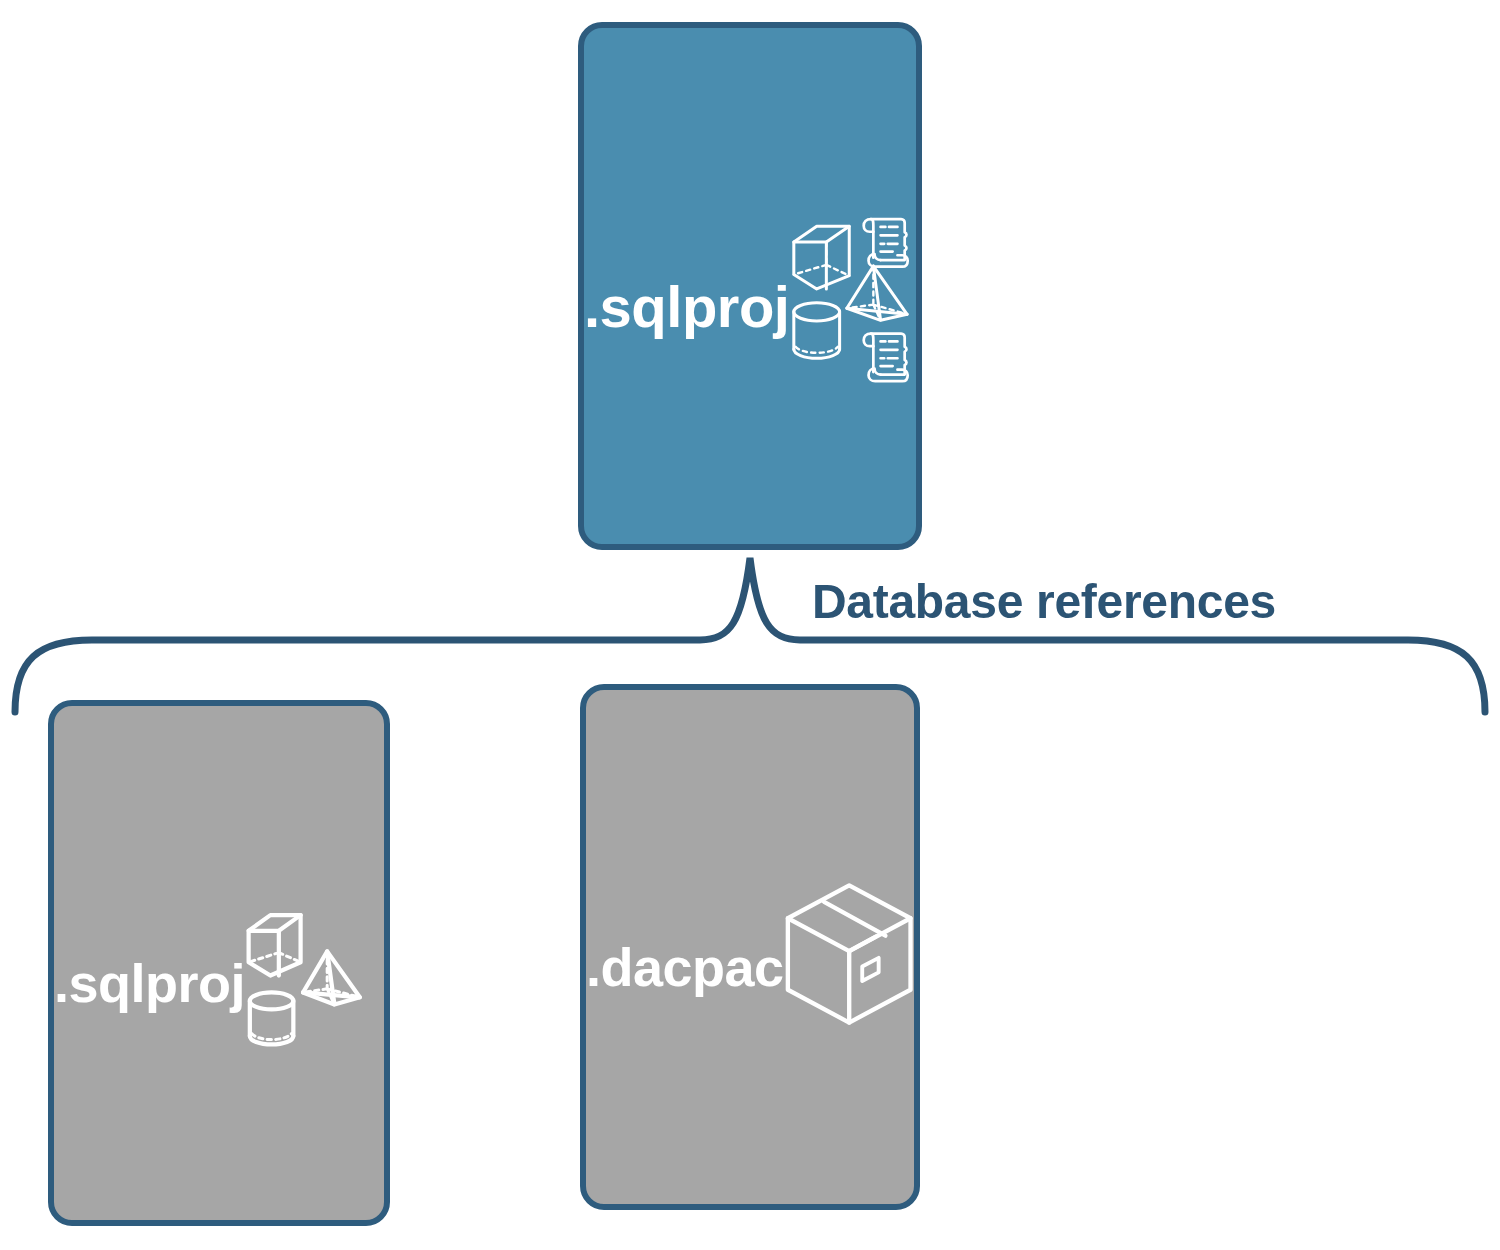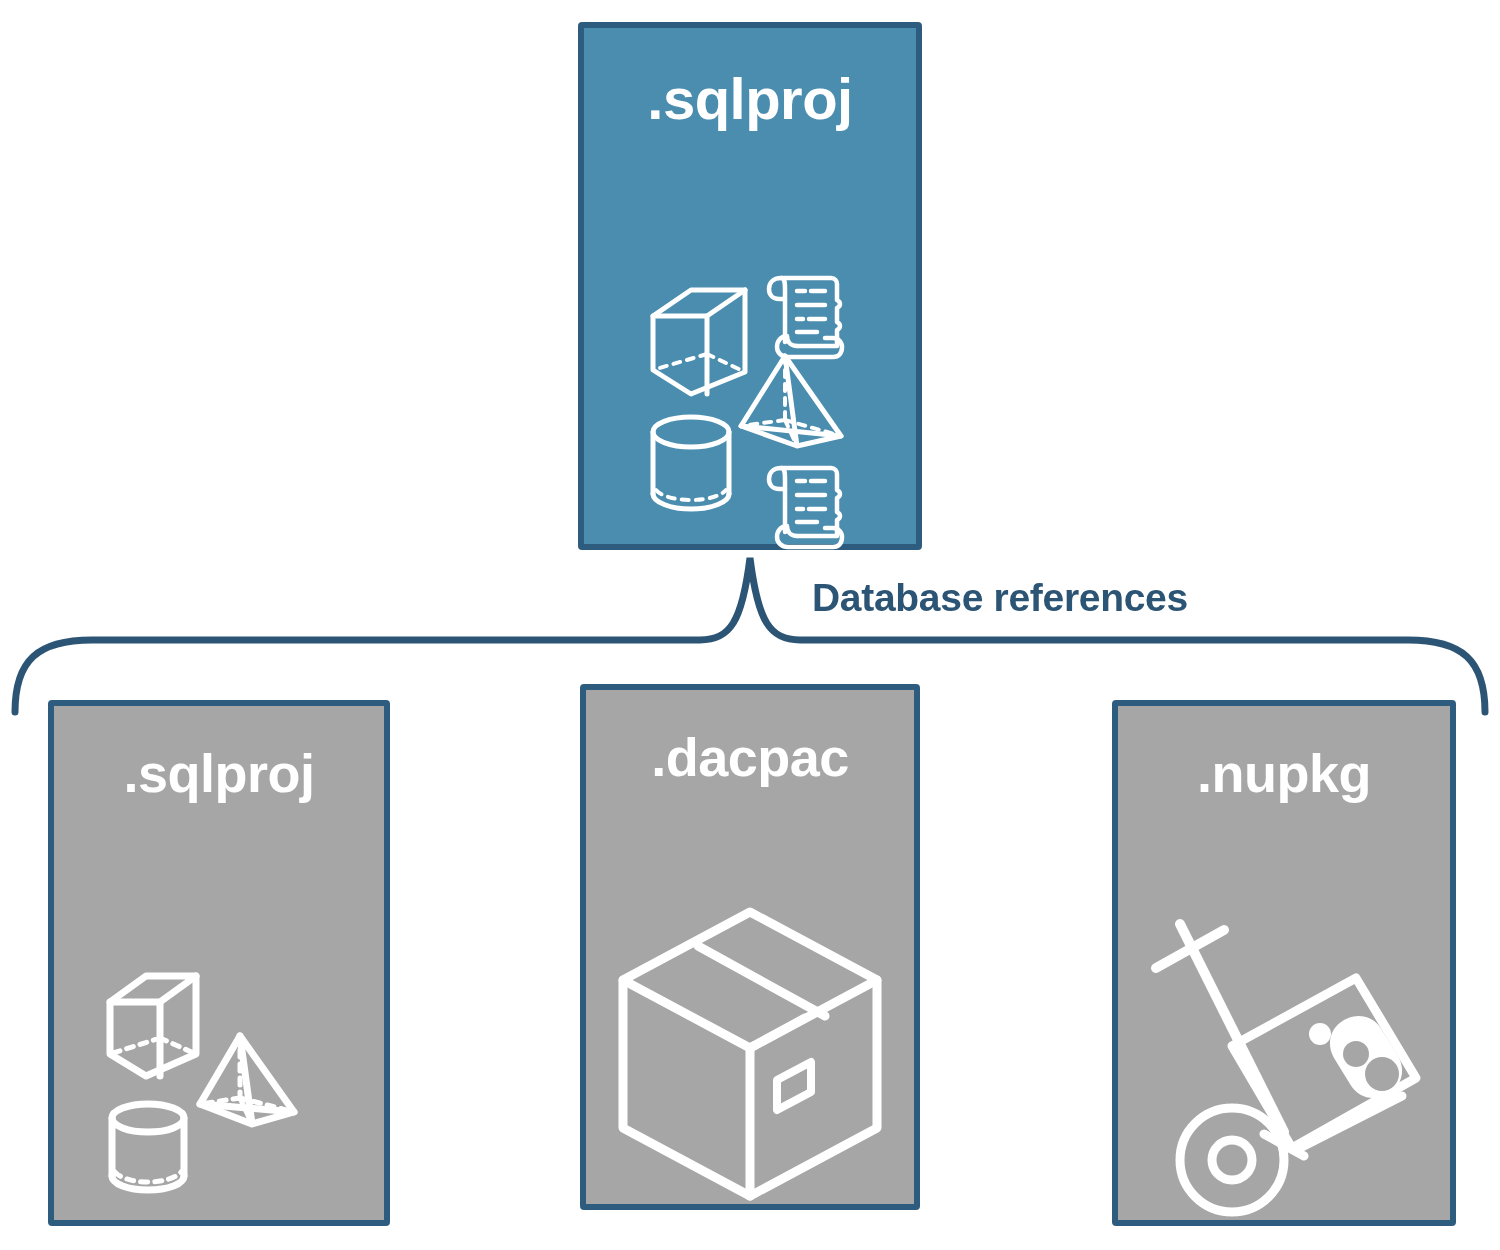--- a/index.html
+++ b/index.html
@@ -19,23 +19,23 @@
     inset: 0;
     width: 1500px;
     height: 1250px;
   }
 
   
   .card {
     position: absolute;
     box-sizing: border-box;
     border: 6px solid #2E5C7E;
-    border-radius: 4px;
+    border-radius: 24px;
     display: flex;
-    flex-direction: column;
+    flex-direction: row;
     align-items: center;
     justify-content: space-between;
   }
   .card.primary {
     background: #4A8DAF;
   }
   .card.secondary {
     background: #A6A6A6;
   }
   .card-title {
@@ -104,21 +104,21 @@
     pointer-events: none;
   }
   #bracket svg { display:block; width: 1500px; height: 190px; }
 
   
   #bracket-label {
     position: absolute;
     left: 812px;
     top: 578px;
     color: #2C5474;
-    font-size: 39px;
+    font-size: 48px;
     font-weight: bold;
     letter-spacing: -0.3px;
     white-space: nowrap;
     line-height: 1;
   }
 </style>
 </head>
 <body>
 
 <div class="stage">
@@ -224,46 +224,14 @@
 
           <path d="M83 42 L210 112" fill="none"></path>
           <path d="M135 144 L190 114" fill="none"></path>
 
           <path d="M162 176 L196 158 L196 188 L162 206 Z" fill="none" stroke-width="8"></path>
         </g>
       </svg>
     </div>
   </div>
 
-  <div class="card secondary" id="card-nupkg">
-    <div class="card-title">.nupkg</div>
-
-    <div class="icon-area">
-      <svg viewBox="0 0 280 300" fill="none" stroke="#ffffff" stroke-width="9" stroke-linecap="round" stroke-linejoin="round">
-
-        <g>
-
-          <path d="M12 48 L80 10" fill="none" stroke-width="10"></path>
-
-          <path d="M36 4 L140 212" fill="none" stroke-width="10"></path>
-
-          <path d="M152 230 L258 176" fill="none" stroke-width="9"></path>
-          <path d="M120 214 L160 236" fill="none" stroke-width="9"></path>
-
-          <circle cx="88" cy="240" r="52" fill="none" stroke-width="9"></circle>
-          <circle cx="88" cy="240" r="20" fill="none" stroke-width="9"></circle>
-
-          <path d="M88 126 L212 58 L272 158 L148 228 Z" fill="none" stroke-width="9"></path>
-
-          <g fill="#ffffff" stroke="none">
-            <path d="M200 100 C214 92 230 96 238 110 L254 136 C262 150 258 166 244 174 C230 182 214 178 206 164 L190 138 C182 124 186 108 200 100 Z"></path>
-            <circle cx="176" cy="114" r="11"></circle>
-          </g>
-          <g fill="#A6A6A6" stroke="none">
-            <circle cx="212" cy="134" r="13"></circle>
-            <circle cx="238" cy="154" r="17"></circle>
-          </g>
-        </g>
-      </svg>
-    </div>
-  </div>
 
 </div>
 
 </body></html>

